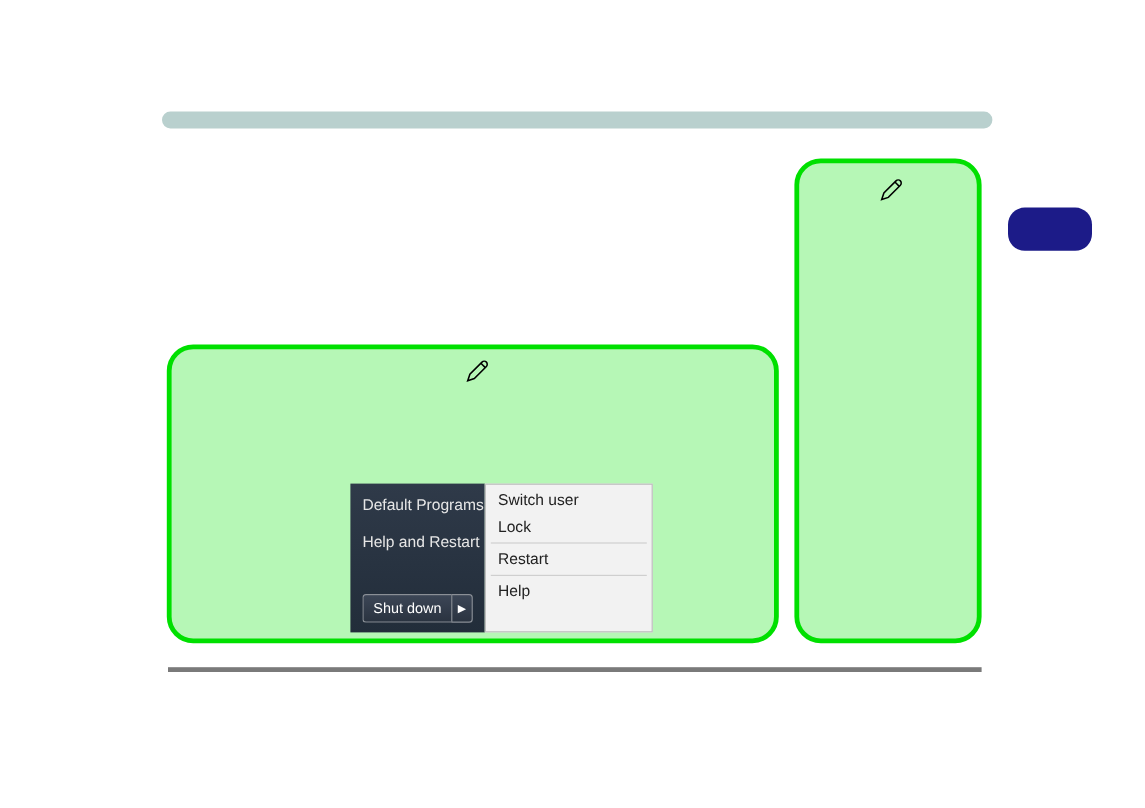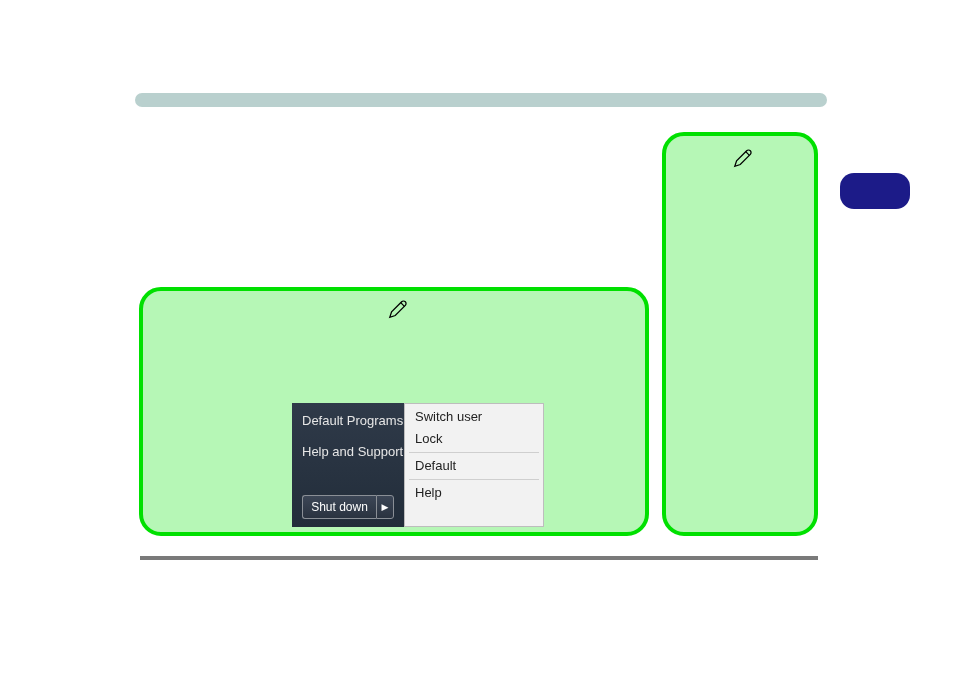--- a/index.html
+++ b/index.html
@@ -144,34 +144,34 @@
         <path d="M3 20 L5 14 L16 3 C17 2 19 2 20 3 C21 4 21 6 20 7 L9 18 L3 20 Z" fill="none" stroke="#000" stroke-width="1.4"></path>
         <path d="M15 4 L19 8" stroke="#000" stroke-width="1.4"></path>
       </svg>
     </span>
   </div>
 
   <div class="startmenu">
     <div class="sm-left">
       <div class="sm-links">
         <span class="sm-link">Default Programs</span>
-        <span class="sm-link">Help and Support</span>
+        <span class="sm-link">Help and Restart</span>
       </div>
       <div class="sm-shutdown">
         <div class="sm-shutdown-btn">Shut down</div>
         <div class="sm-shutdown-more">
           <span>▶</span>
         </div>
       </div>
     </div>
     <div class="sm-right">
       <div class="sm-item">Switch user</div>
       <div class="sm-item">Lock</div>
       <div class="sm-sep"></div>
-      <div class="sm-item">Default</div>
+      <div class="sm-item">Restart</div>
       <div class="sm-sep"></div>
       <div class="sm-item">Help</div>
     </div>
   </div>
 
   <div class="bottom-rule"></div>
 
 </div>
 
 </body></html>

